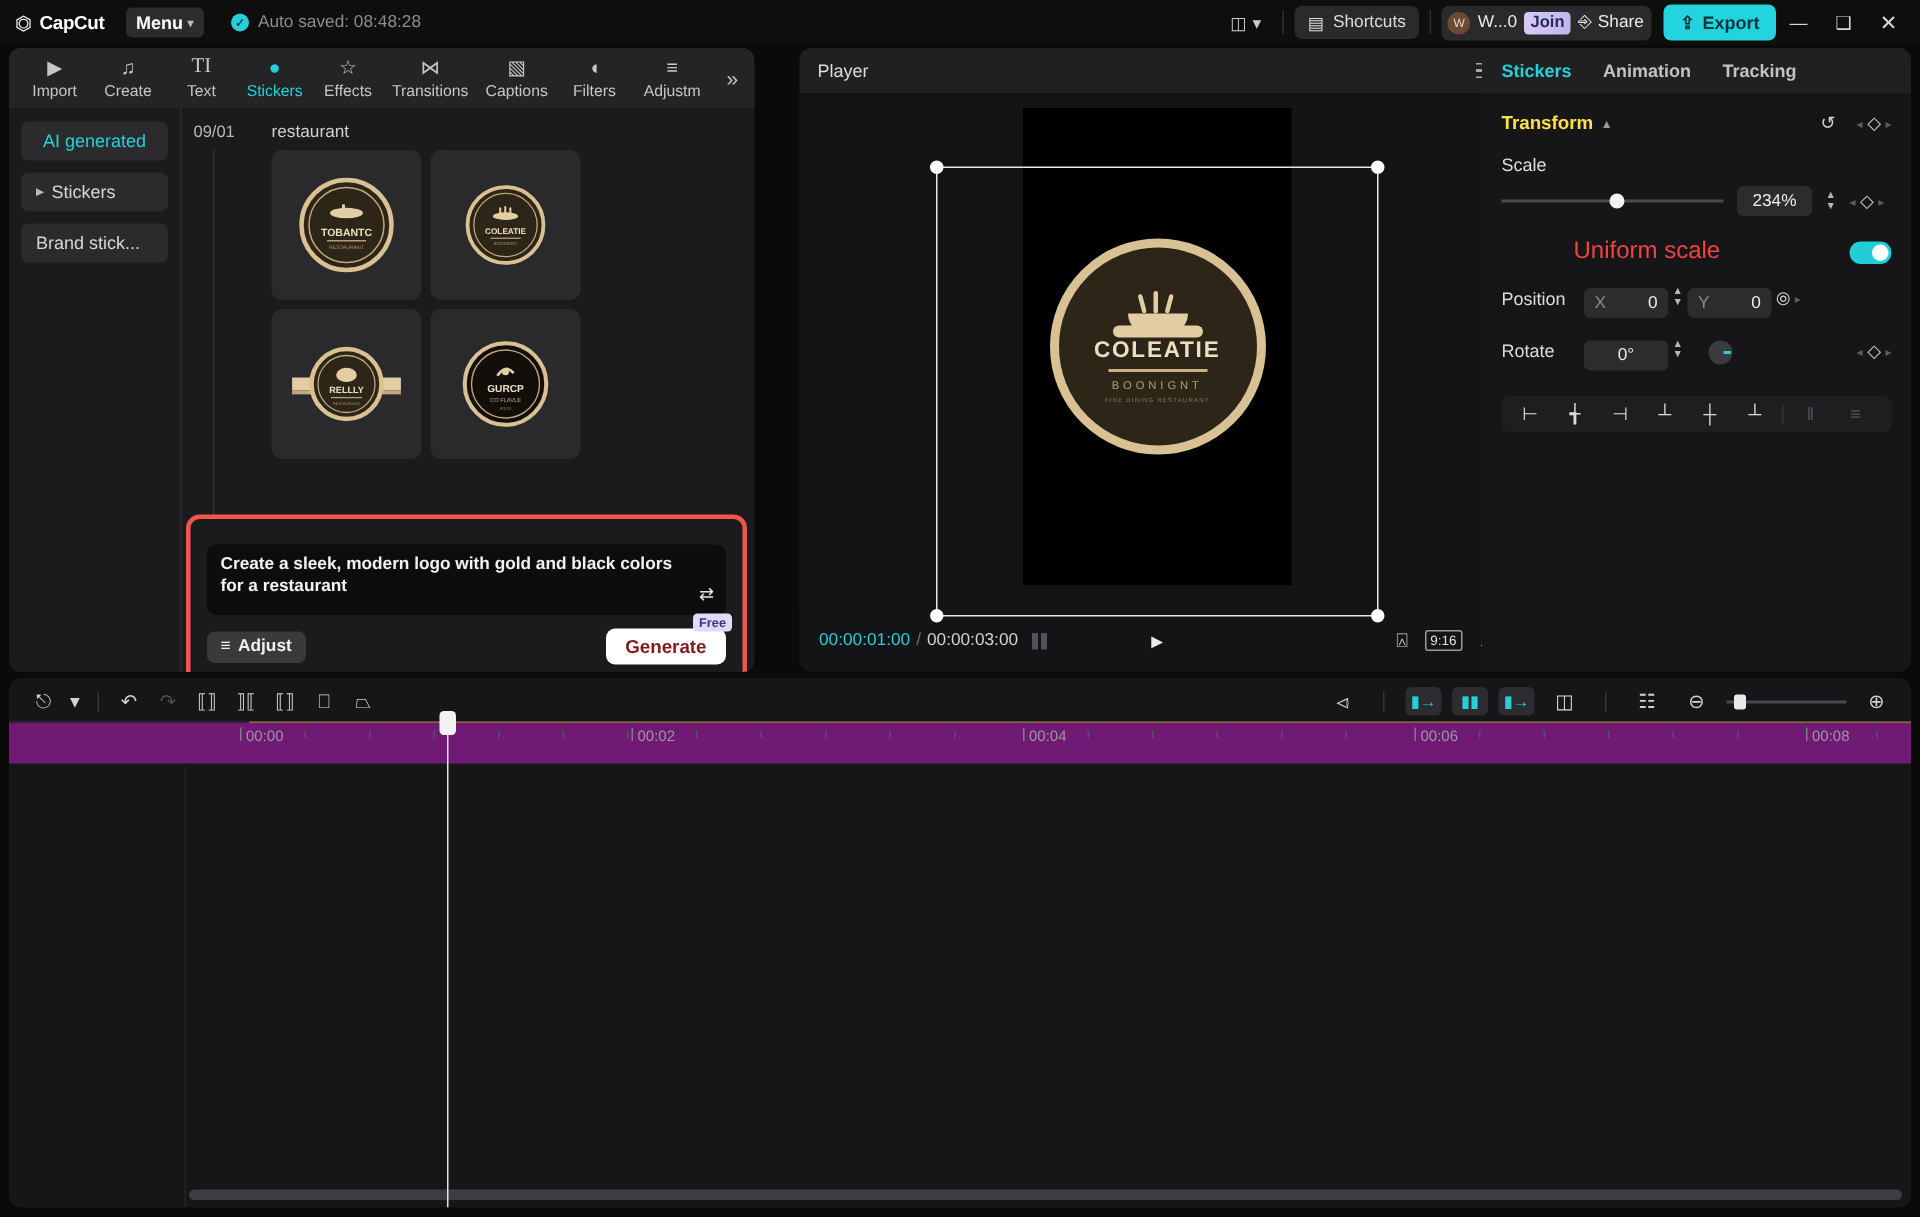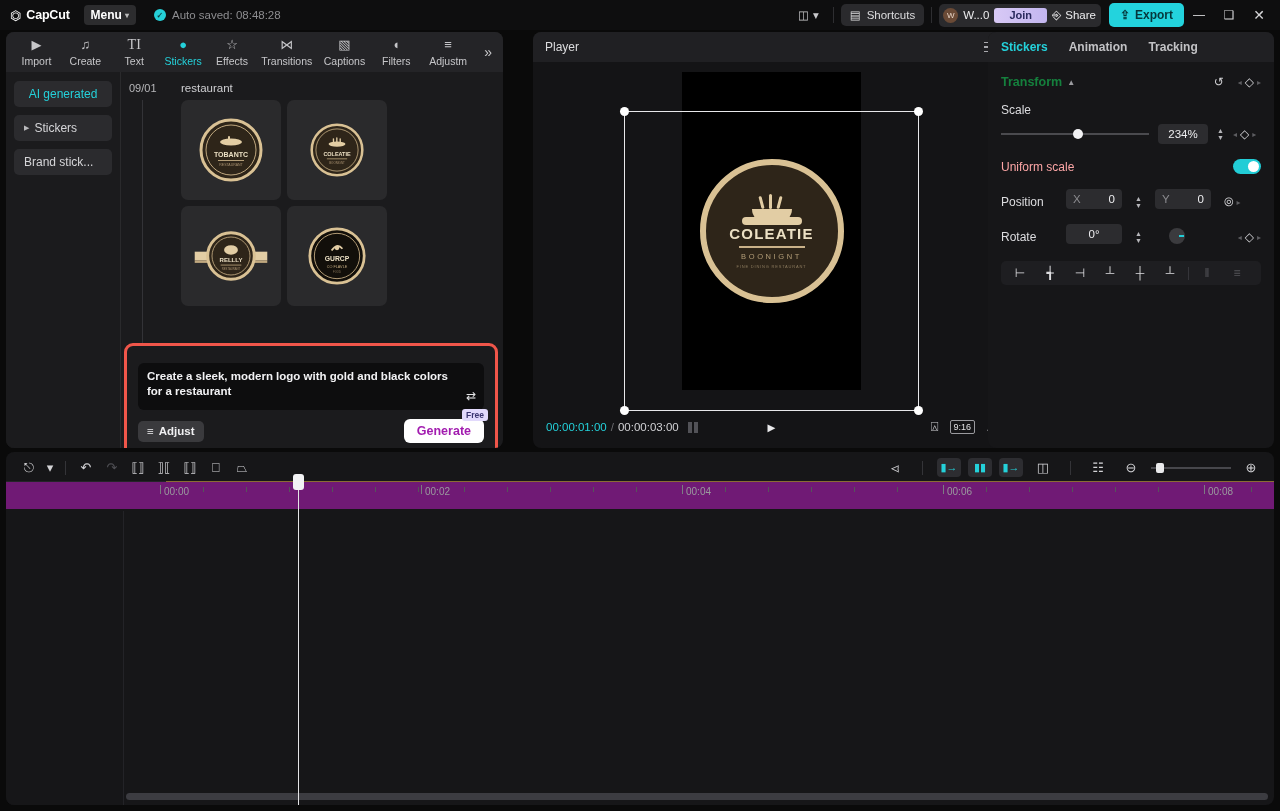--- a/index.html
+++ b/index.html
@@ -52,21 +52,21 @@
     display:flex; align-items:center; gap:5px; font-size:11.5px; color:#ececee;
   }
   .avatar-sm {
     width:15px; height:15px; border-radius:50%; background:#6a4a36;
     display:flex; align-items:center; justify-content:center;
     font-size:8px; color:#e8d6c8;
   }
   .join-badge {
     background: linear-gradient(90deg,#d8c9f5,#c3b6f0);
     color:#2a2a5e; font-size:11px; font-weight:bold; border-radius:3px;
-    padding:1px 15px; line-height:13px;
+    padding:1px 4px; line-height:13px;
   }
   .share-wrap { display:flex; align-items:center; gap:4px; color:#ececee; font-size:11.5px; }
   .export-btn {
     margin-left:8px; background:#23d3dd; color:#05373b; font-size:12px; font-weight:bold;
     height:24px; padding:0 11px; border-radius:5px; display:flex; align-items:center; gap:5px;
   }
   .wbtn { width:30px; height:30px; display:flex; align-items:center; justify-content:center;
           color:#d6d6d8; font-size:12px; }
   .wbtn.close { font-size:14px; }
 
@@ -127,21 +127,21 @@
   }
   .ai-input .val { font-size:11.5px; font-weight:bold; color:#f2f2f4; line-height:15px; }
   .shuffle-ico { position:absolute; right:8px; bottom:7px; color:#e4e4e6; font-size:12px; }
   .ai-foot { margin-top:9px; display:flex; align-items:center; }
   .adjust-btn {
     background:#3a3a3d; border-radius:5px; height:21px; padding:0 9px;
     display:flex; align-items:center; gap:5px; font-size:11.5px; font-weight:bold; color:#f0f0f2;
   }
   .gen-wrap { margin-left:auto; position:relative; }
   .gen-btn {
-    background:#fff; color:#a21caf; font-size:12.5px; font-weight:bold;
+    background:#fff; color:#7f1d1d; font-size:12.5px; font-weight:bold;
     height:24px; padding:4px 13px; border-radius:6px; display:flex; align-items:center;
   }
   .free-badge {
     position:absolute; right:-4px; top:-10px; background:#e2dafc; color:#3a3570;
     font-size:8.5px; font-weight:bold; border-radius:3px; padding:1px 4px; line-height:10px;
   }
 
   
   .player {
     position:absolute; left:533px; top:32px; width:477px; height:416px;
@@ -210,47 +210,47 @@
   
   .right-panel {
     position:absolute; left:988px; top:32px; width:286px; height:416px;
     background:#161618; border-radius:8px; overflow:hidden;
   }
   .rp-tabs { height:30px; background:#202023; display:flex; align-items:center; gap:21px; padding:0 13px; }
   .rp-tab { font-size:12px; color:#c2c2c5; font-weight:bold; }
   .rp-tab.active { color:#24d1da; }
   .rp-body { padding:13px 13px 0 13px; }
   .row-head { display:flex; align-items:center; }
-  .row-head .ttl { font-size:12.5px; font-weight:bold; color:#15803d; }
+  .row-head .ttl { font-size:12.5px; font-weight:bold; color:#fde047; }
   .row-head .chev { font-size:8px; color:#9b9b9f; margin-left:5px; }
   .row-head .acts { margin-left:auto; display:flex; align-items:center; gap:14px; }
   .kf-ico { color:#d0d0d3; font-size:12px; }
   .kf-group { display:flex; align-items:center; gap:3px; color:#5d5d61; font-size:8px; }
   .kf-group .dia { color:#d0d0d3; font-size:12px; }
   .sub-lbl { font-size:12px; color:#dcdcdf; margin-top:14px; }
   .scale-row { display:flex; align-items:center; gap:9px; margin-top:7px; }
   .slider { position:relative; width:148px; height:14px; }
   .slider .track { position:absolute; top:6px; left:0; right:0; height:2px; background:#4a4a4e; }
   .slider .knob {
     position:absolute; top:2px; left:72px; width:10px; height:10px;
     border-radius:50%; background:#f2f2f4;
   }
   .num-field {
     background:#2c2c2f; border-radius:4px; height:20px; min-width:50px;
     display:flex; align-items:center; justify-content:center;
     font-size:11.5px; color:#ededef; padding:0 7px;
   }
   .stepper { display:flex; flex-direction:column; gap:1px; color:#b6b6ba; font-size:7px; line-height:6px; }
   .tog-row { display:flex; align-items:center; margin-top:15px; }
-  .tog-row .lbl { font-size:12px; color:#fca5a5; }
+  .tog-row .lbl { font-size:16px; color:#ef4444;margin-left:48px; }
   .toggle {
     margin-left:auto; width:28px; height:15px; border-radius:8px; background:#22cdd6; position:relative;
   }
   .toggle i { position:absolute; right:2px; top:2px; width:11px; height:11px; border-radius:50%; background:#fff; }
-  .xy-row { display:flex; align-items:flex-end; margin-top:15px; gap:13px; }
+  .xy-row { display:flex; align-items:flex-start; margin-top:15px; gap:3px; }
   .xy-lbl { font-size:12px; color:#dcdcdf; width:52px; }
   .xy-field {
     background:#2c2c2f; border-radius:4px; height:20px; width:56px;
     display:flex; align-items:center; padding:0 7px; font-size:11.5px; color:#ededef;
   }
   .xy-field .ax { color:#8b8b8f; }
   .xy-field .vv { margin-left:auto; }
   .dial {
     width:16px; height:16px; border-radius:50%; background:#3b3b3e; position:relative;
   }

